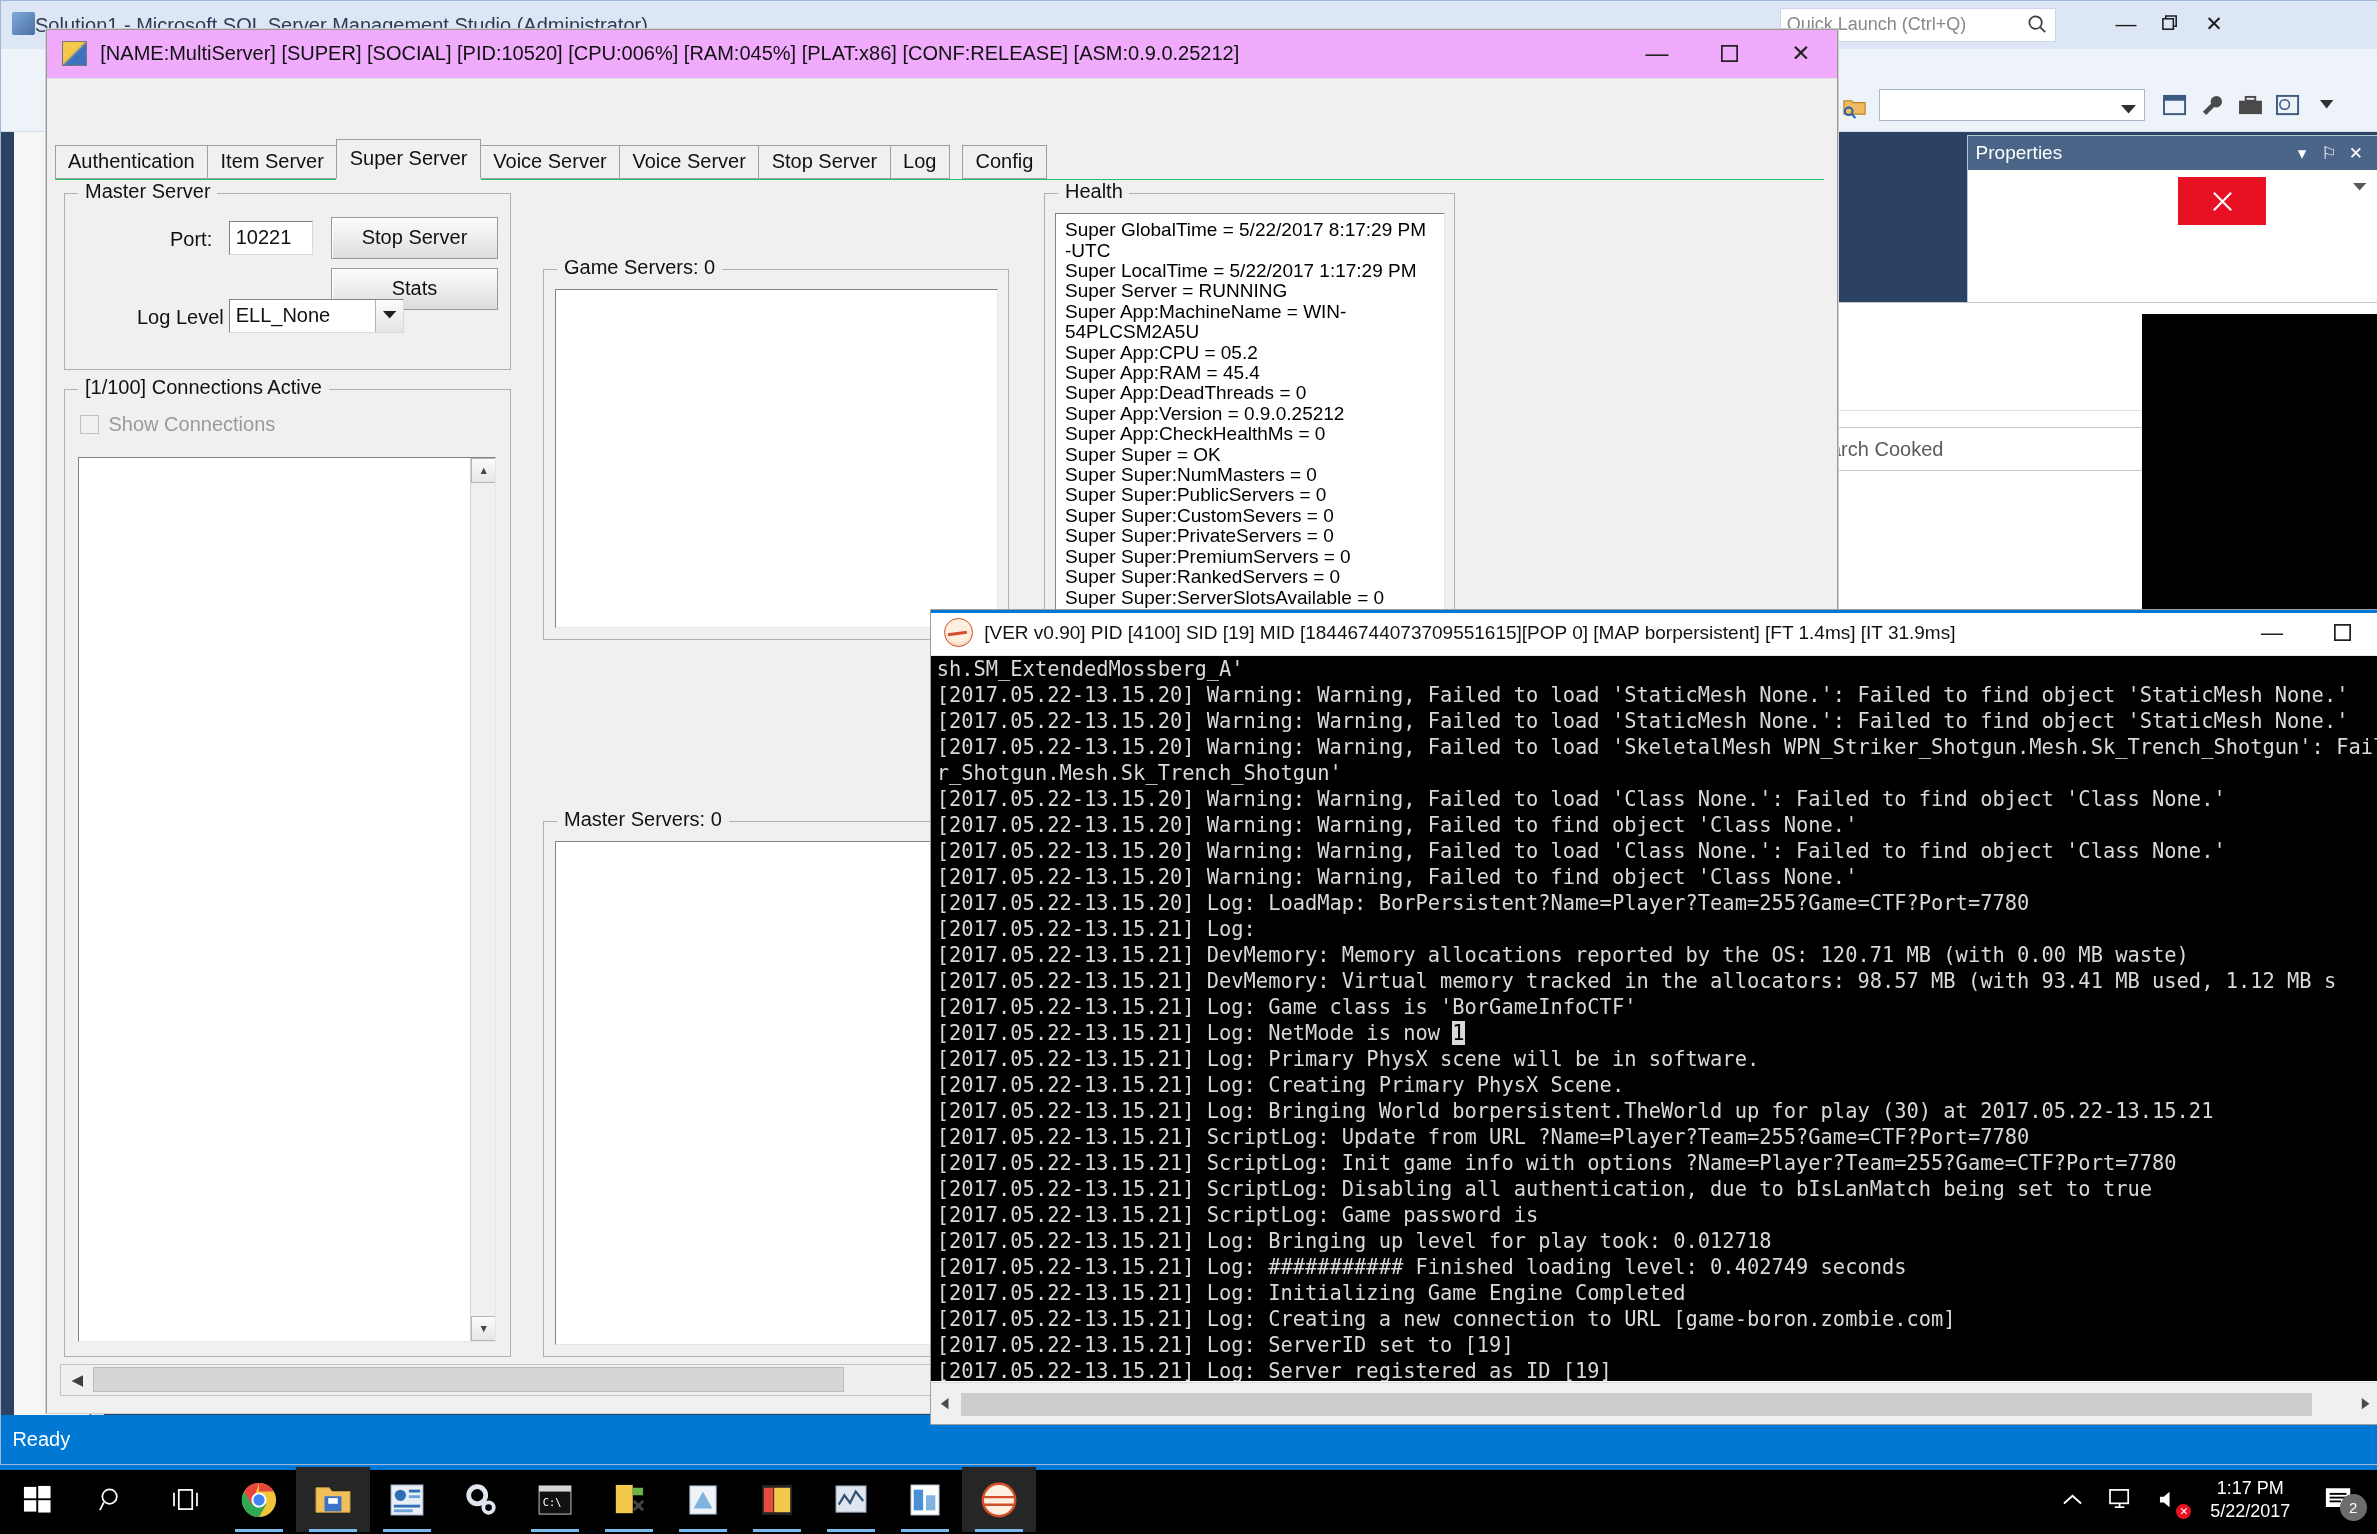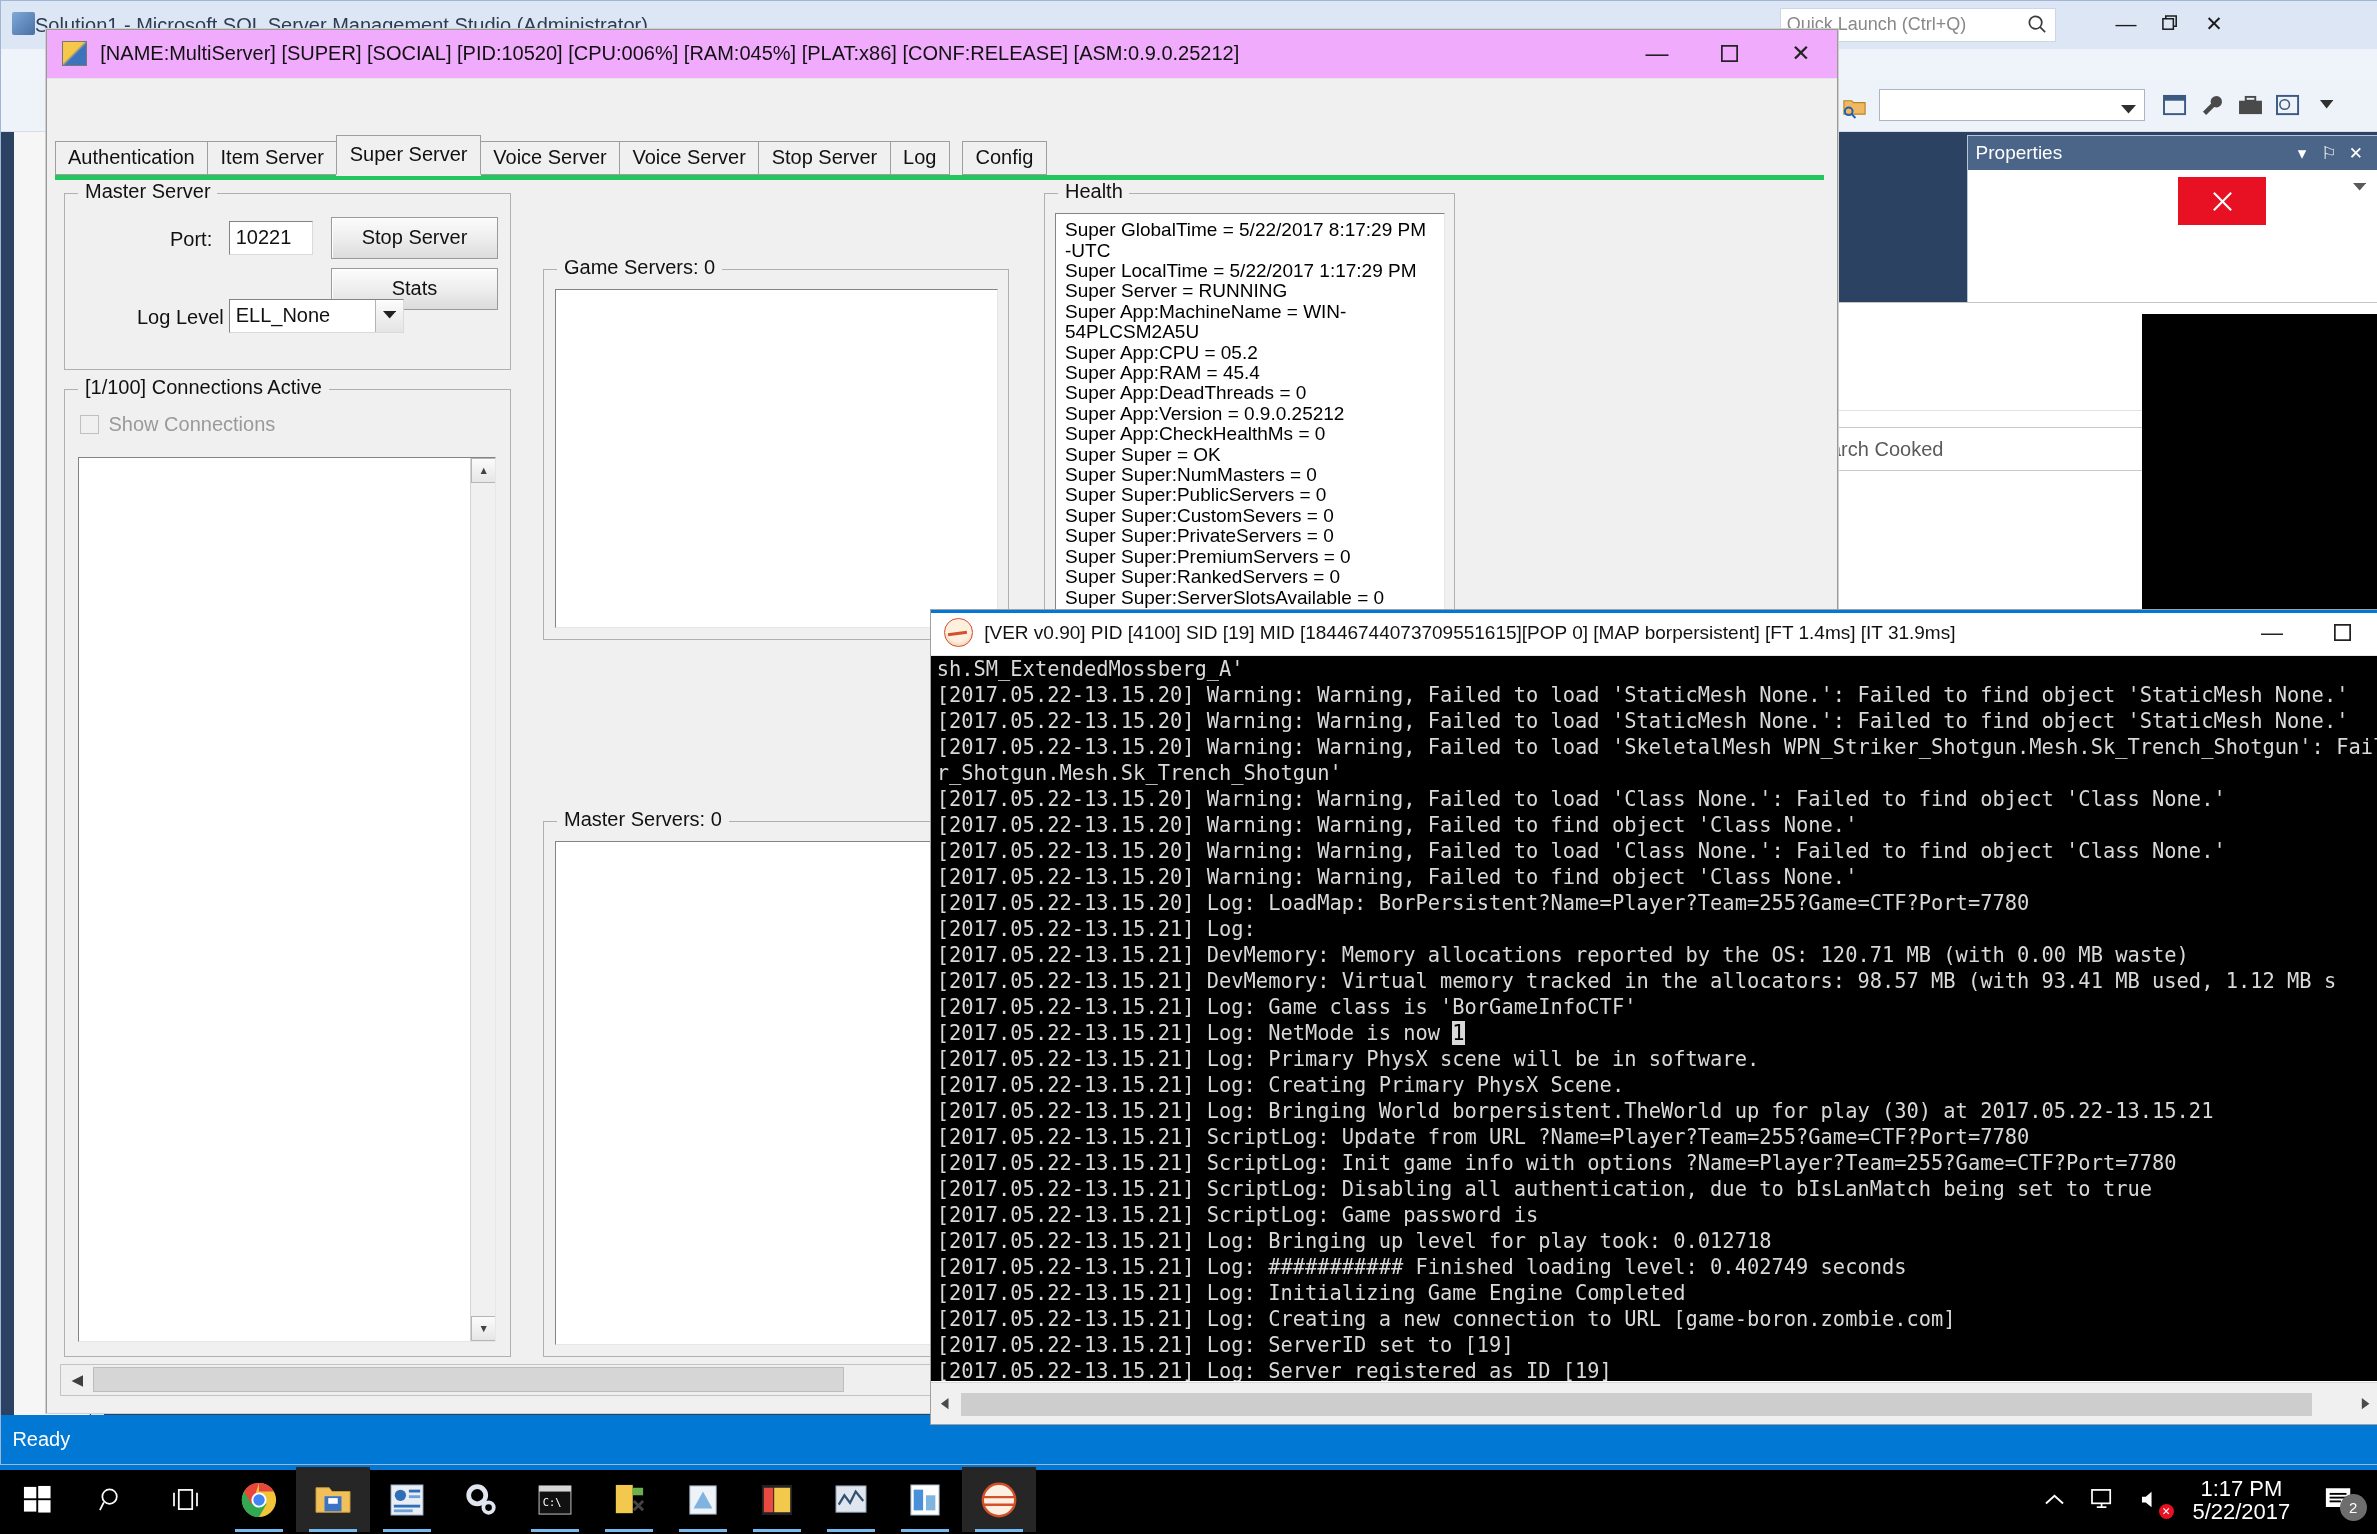--- a/index.html
+++ b/index.html
@@ -147,21 +147,21 @@
   .ms-win-ctrls { margin-left: auto; display: flex; }
   .ms-win-btn {
     width: 72px; height: 49px; display: flex; align-items: center; justify-content: center;
     font-size: 23px; color: #222;
   }
   .ms-client { position: relative; width: 100%; height: 1334px; background: #f0f0f0; }
 
   
   .tabstrip {
     position: absolute; left: 53px; top: 93px; width: 1693px; height: 40px;
-    border-bottom: 5px solid #22c55e;
+    border-bottom: 1px solid #22c55e;
     display: flex; align-items: flex-end;
   }
   .tab {
     height: 34px; padding: 0 12.4px; display: flex; align-items: center;
     font-size: 20px; color: #111; border: 1px solid #9e9e9e;
     background: #f0f0f0; margin-right: -1px; border-bottom: 1px solid #9e9e9e;
   }
   .tab.active {
     height: 40px; background: #f0f0f0; border-bottom: 1px solid #f0f0f0;
     font-weight: normal; position: relative; z-index: 3;
@@ -306,21 +306,21 @@
   }
   .tb-item.active { background: #262626; }
   .tb-item .underline {
     position: absolute; bottom: 0; left: 13.3px; width: 48px; height: 2.9px; background: #76b9ed;
   }
   .tray {
     margin-left: auto; display: flex; align-items: center; height: 65px; padding-right: 5.7px;
   }
   .tray-ico { width: 49px; height: 65px; display: flex; align-items: center; justify-content: center;
               color: #fff; font-size: 21px; position: relative; }
-  .clock { color: #fff; font-size: 22px; line-height: 23px; text-align: center; padding: 0 15px; }
+  .clock { color: #fff; font-size: 18px; line-height: 23px; text-align: center; padding: 0 15px; }
   .action-center { width: 67px; height: 65px; display: flex; align-items: center; justify-content: center;
                    position: relative; color: #fff; }
   .ac-badge {
     position: absolute; right: 5.7px; bottom: 11.4px; width: 27px; height: 27px; border-radius: 50%;
     background: #6d6d6d; color: #fff; font-size: 15px;
     display: flex; align-items: center; justify-content: center;
   }
 </style>
 </head>
 <body>

